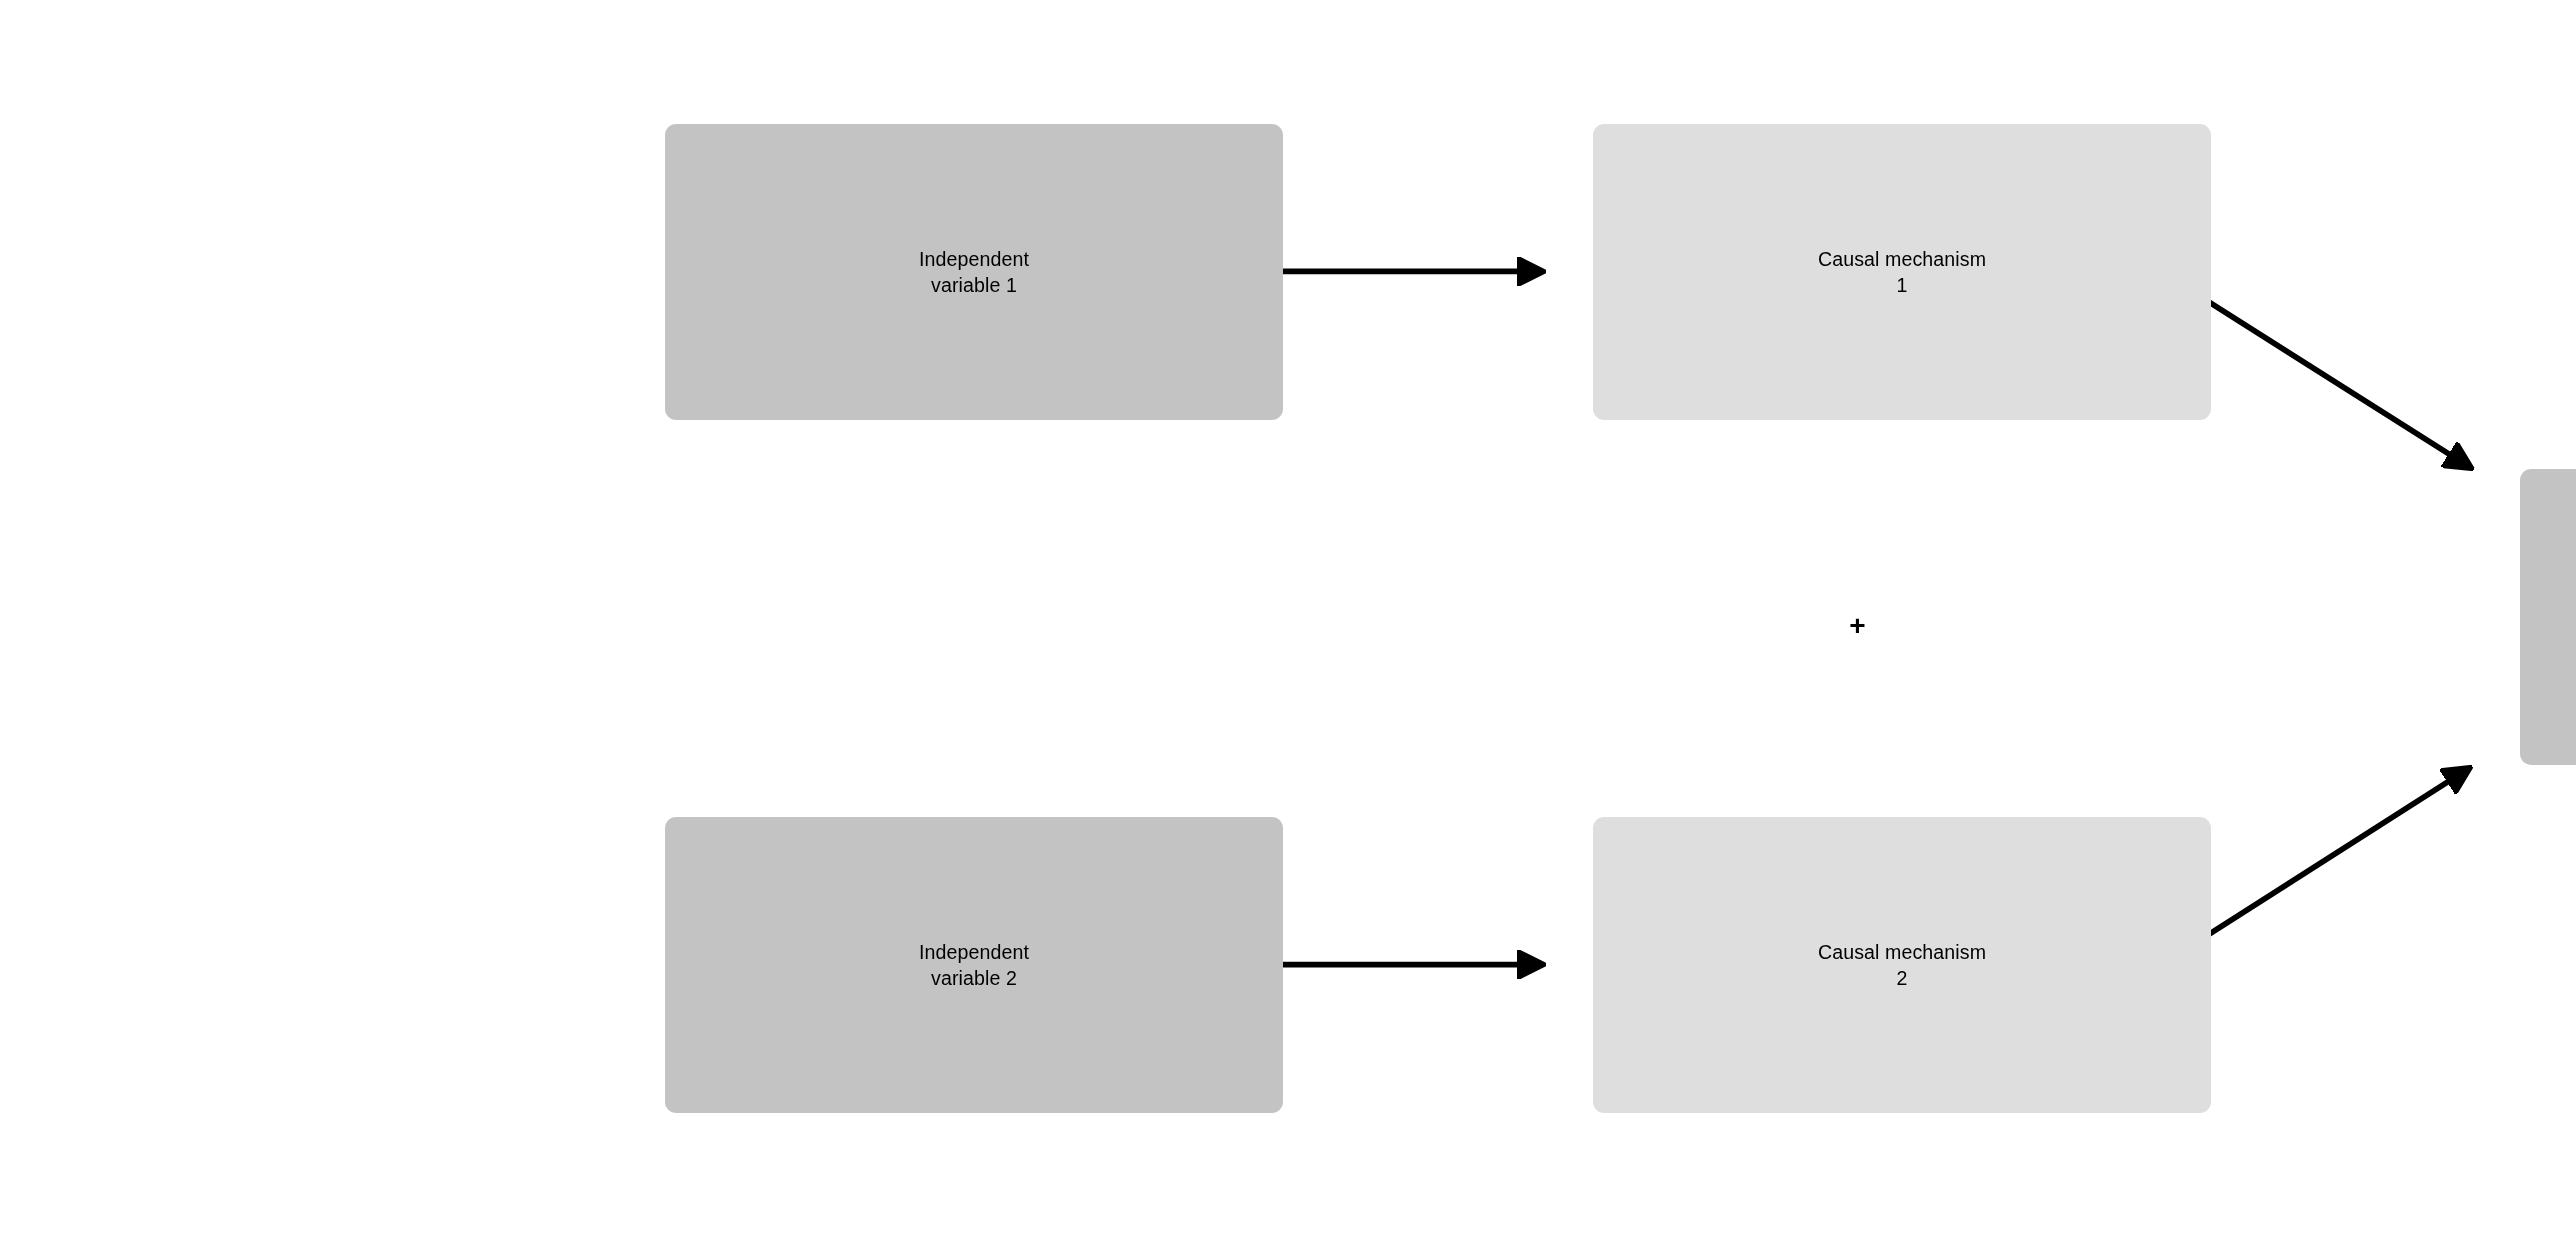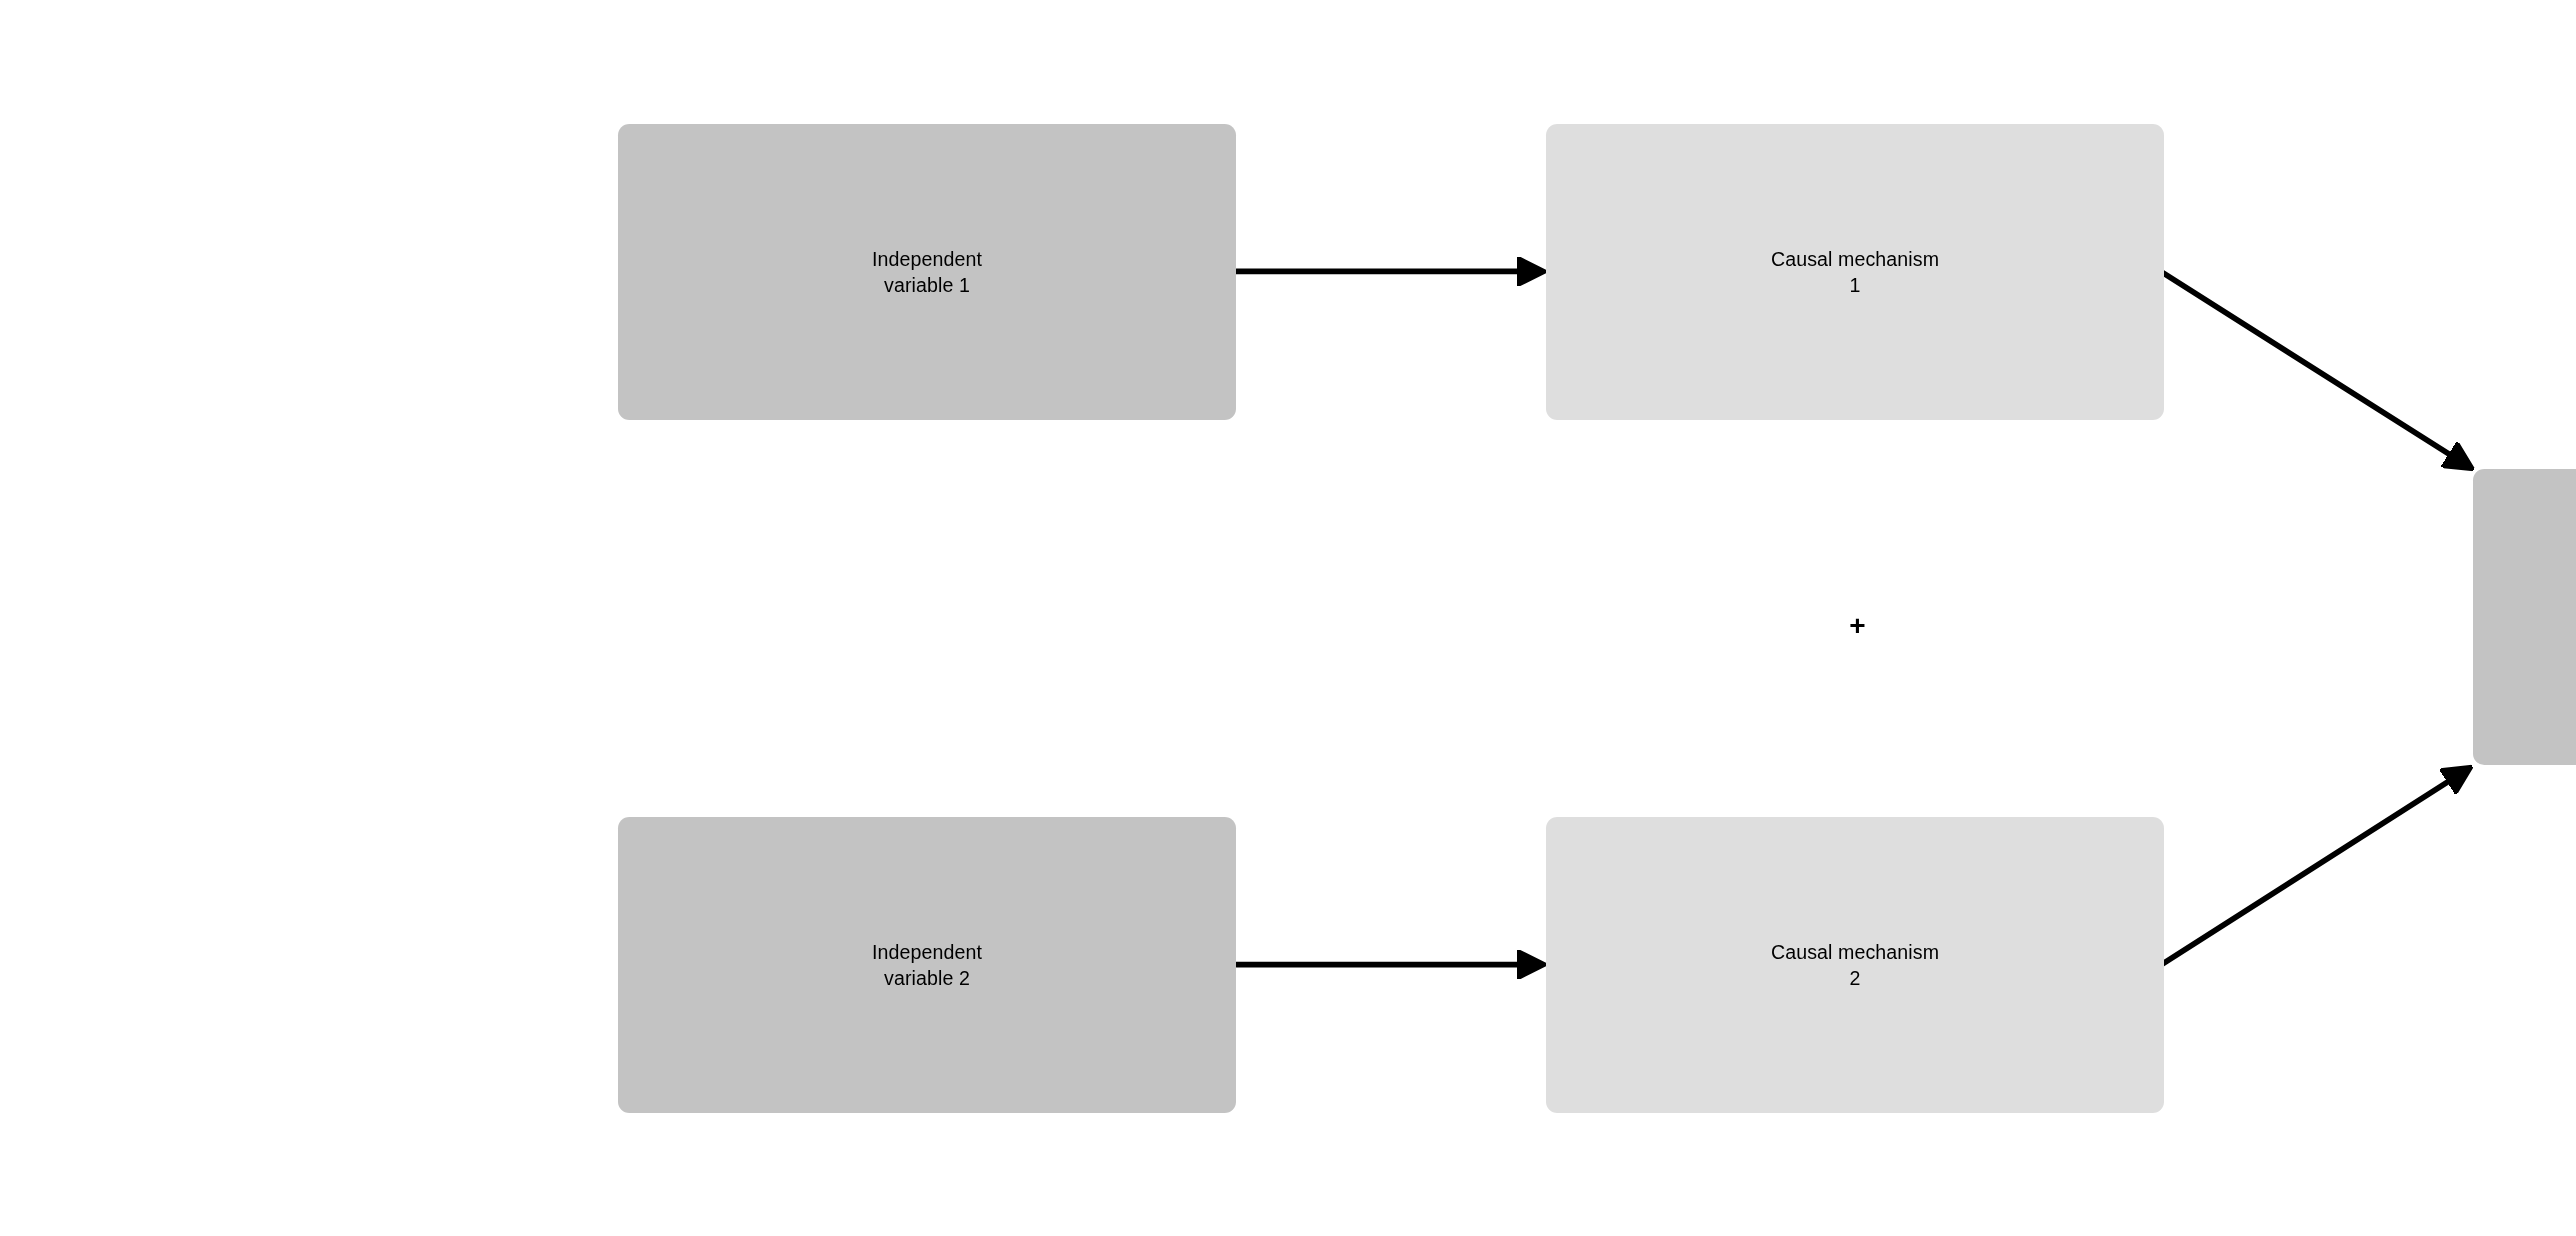--- a/index.html
+++ b/index.html
@@ -31,20 +31,21 @@
   
   .node {
     position: absolute;
     z-index: 2;
     box-sizing: border-box;
     border-radius: 11.3px;
     display: flex;
     align-items: center;
     justify-content: center;
     text-align: center;
+    margin-left: 47px;
   }
   .node-label {
     color: #000000;
     font-size: 19.6px;
     line-height: 26px;
     letter-spacing: 0.1px;
     white-space: pre-line;
     padding: 0 12.4px;
   }
   .node-iv    { background: #c3c3c3; }

